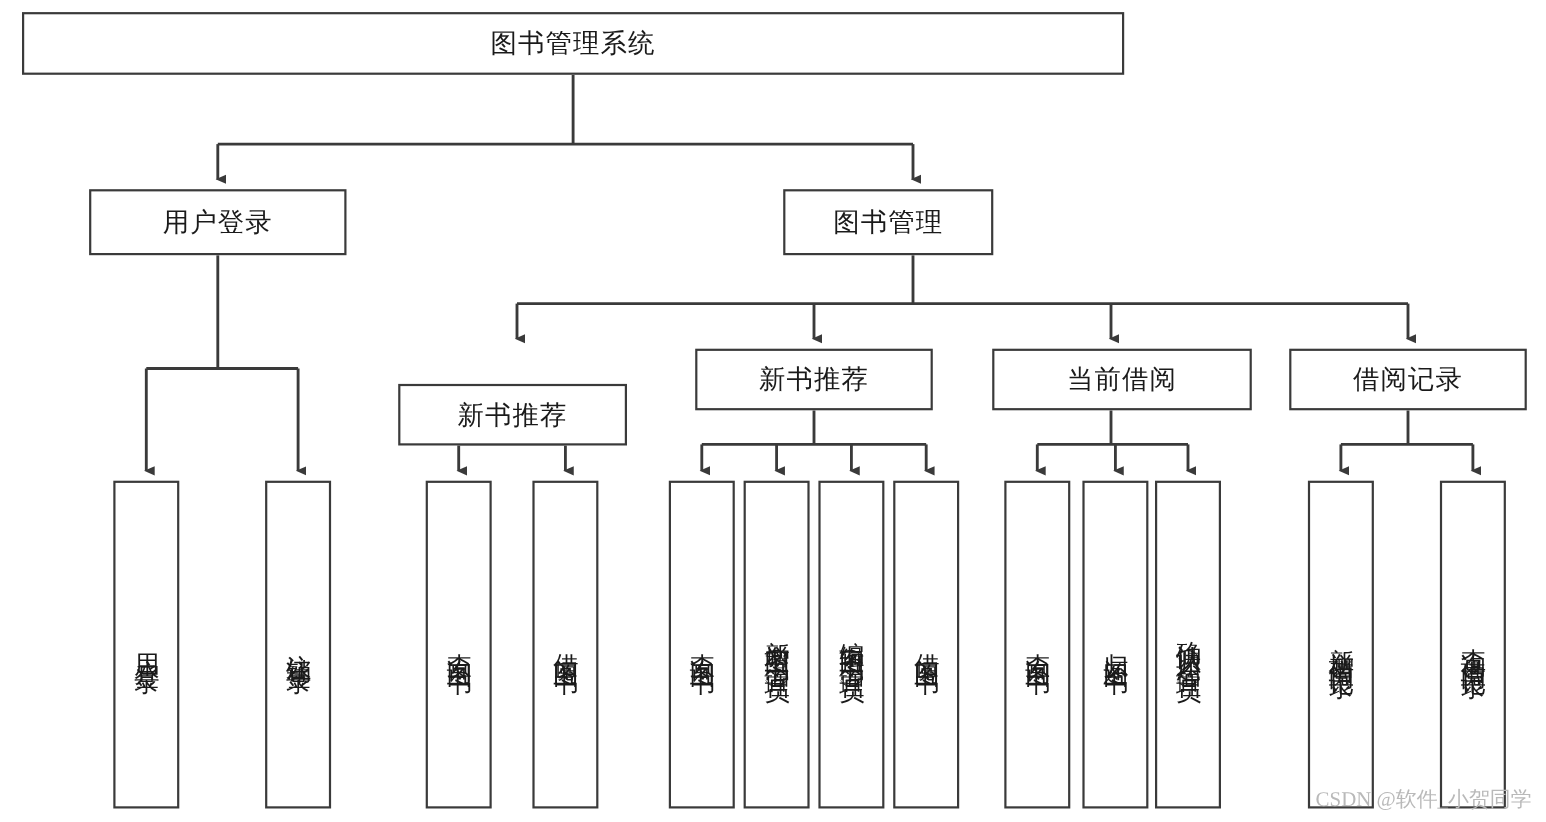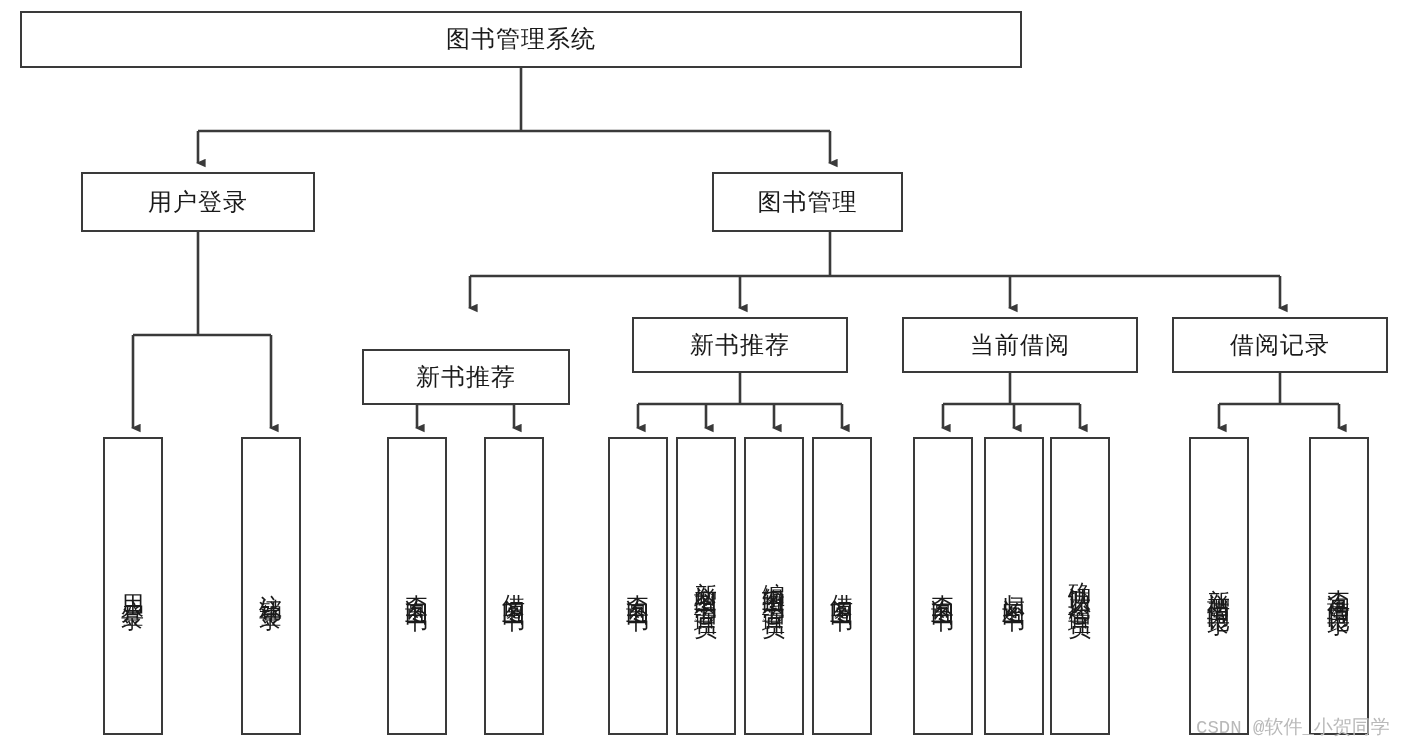--- a/index.html
+++ b/index.html
@@ -48,21 +48,21 @@
     line-height: 1.05;
     letter-spacing: 5px;
     white-space: nowrap;
     display: block;
   }
   .watermark {
     position: absolute;
     font-size: 19px;
     color: #b9b9b9;
     white-space: nowrap;
-    font-family: Liberation Mono, monospace;
+    font-family: Liberation Serif, serif;
   }
 </style>
 </head>
 <body>
 
 <div id="canvas">
 
   <svg class="wires" viewBox="0 0 1405 747">
     <defs>
       <marker id="arrow" markerWidth="10" markerHeight="10" refX="4.5" refY="7.6" orient="auto" markerUnits="userSpaceOnUse">

